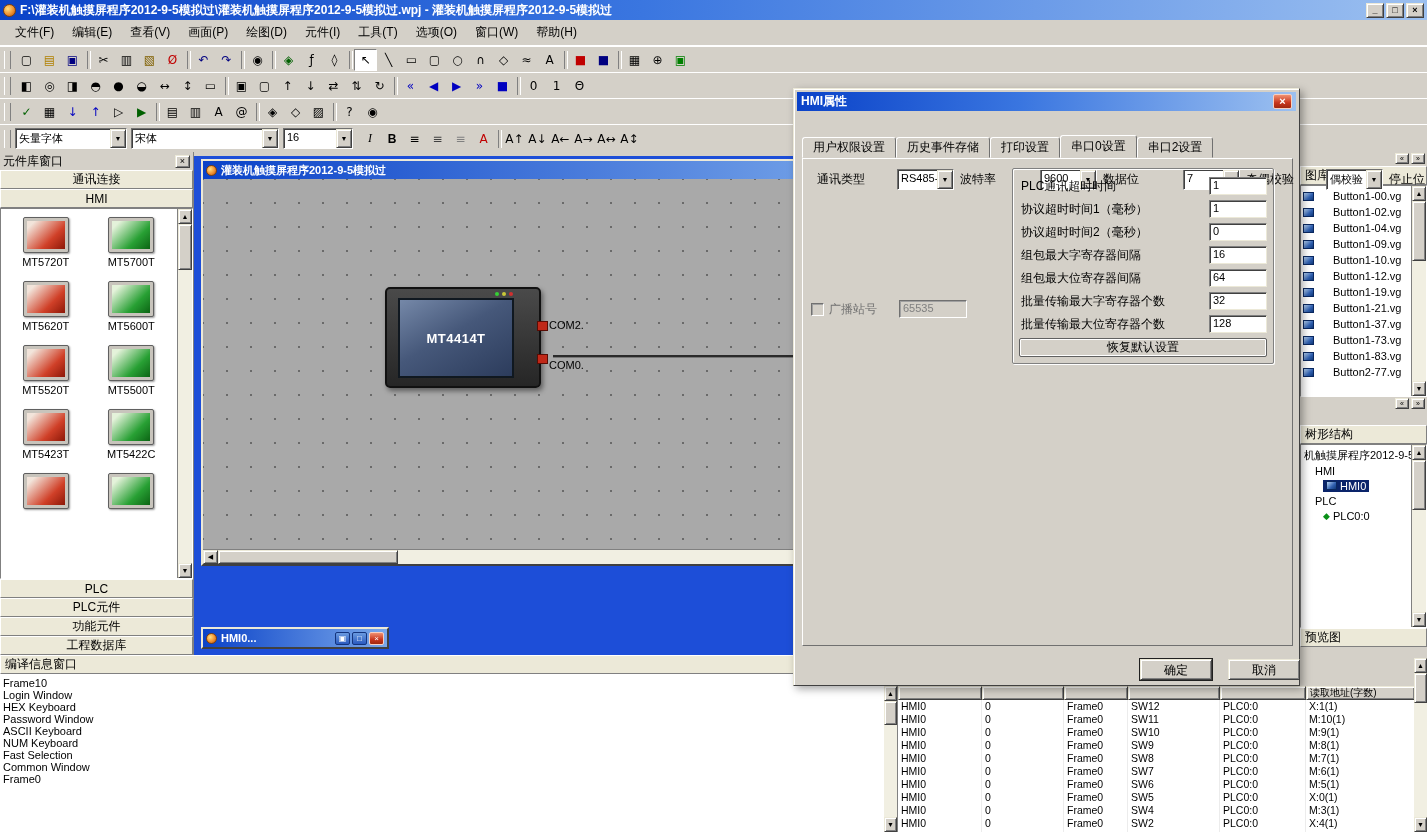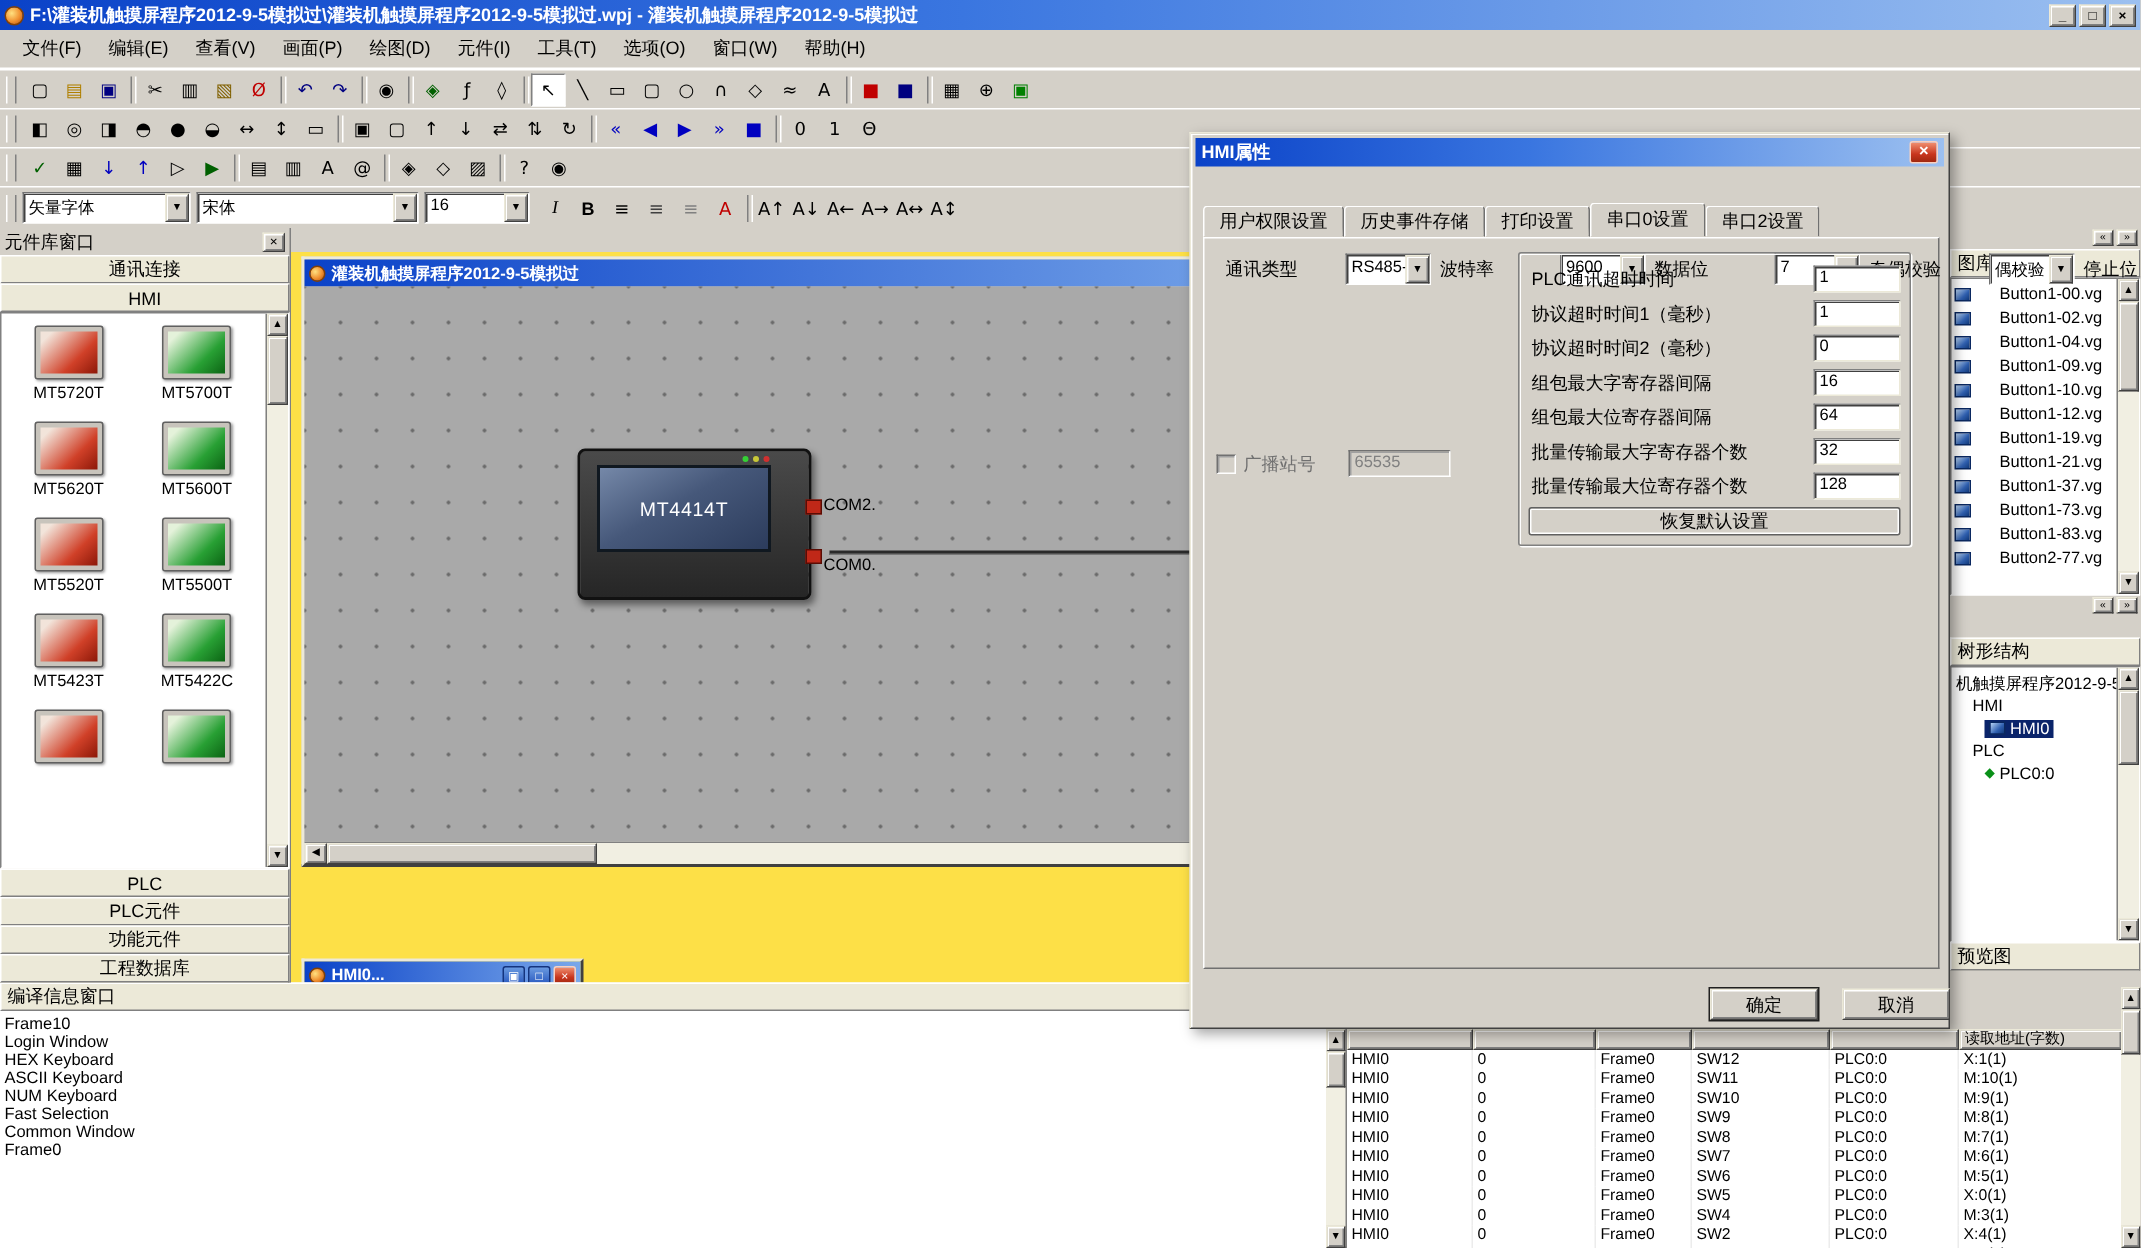--- a/index.html
+++ b/index.html
@@ -46,27 +46,27 @@
   
   .vscroll{position:absolute;top:0;bottom:0;right:0;width:15px;background:#f1efe2;border-left:1px solid #808080;display:flex;flex-direction:column}
   .sbtn{height:15px;flex:none;font-size:7px;line-height:13px;text-align:center;color:#000;padding:0}
   .strack{flex:1;position:relative}
   .sthumb{position:absolute;left:0;right:0;top:0;height:46px}
   .hscroll{height:15px;background:#f1efe2;border-top:1px solid #808080;display:flex;flex:none}
   .hscroll .sbtn{width:15px;height:100%;line-height:12px}
   .hthumb{width:180px;height:100%}
   .htrack{flex:1;position:relative;display:flex}
   
-  .workspace{left:194px;top:168px;width:690px;height:503px;background:#fde047;overflow:hidden}
+  .workspace{left:194px;top:156px;width:690px;height:503px;background:#1d4ed8;overflow:hidden}
   .canvaswin{left:7px;top:3px;width:678px;height:407px;border:2px solid;border-color:#ece9d8 #404040 #404040 #ece9d8;background:#d4d0c8;display:flex;flex-direction:column}
   .win-titlebar{height:18px;background:linear-gradient(to right,#0a42c8,#7aa8ea);display:flex;align-items:center;color:#fff;font-weight:bold;padding:0 3px;gap:4px;font-size:11px;flex:none;white-space:nowrap;overflow:hidden}
   .appicon.small{width:11px;height:11px}
   .canvas{flex:1;position:relative;overflow:hidden;background:#a9a9a9;background-image:radial-gradient(circle,#6a6a6a 1px,rgba(0,0,0,0) 1.4px);background-size:24px 24px;background-position:12px 12px}
   .hmi{position:absolute;left:182px;top:108px;width:156px;height:101px;background:linear-gradient(#4a4a4a,#262626);border:2px solid #111;border-radius:5px;box-shadow:2px 3px 5px rgba(0,0,0,.45)}
-  .screen{position:absolute;left:11px;top:9px;width:116px;height:58px;background:linear-gradient(150deg,#7588a8,#46587a 45%,#2c3c5c);border:2px solid #101820;display:flex;align-items:center;justify-content:center;color:#fff;font-weight:normal;font-size:13px;letter-spacing:.5px}
+  .screen{position:absolute;left:11px;top:9px;width:116px;height:80px;background:linear-gradient(150deg,#7588a8,#46587a 45%,#2c3c5c);border:2px solid #101820;display:flex;align-items:center;justify-content:center;color:#fff;font-weight:bold;font-size:13px;letter-spacing:.5px}
   .leds{position:absolute;right:26px;top:3px;display:flex;gap:3px}
   .led{width:4px;height:4px;border-radius:50%}
   .led.g{background:#35d035}.led.y{background:#c8c838}.led.r{background:#d03030}
   .port{position:absolute;width:11px;height:10px;background:#c02818;border:1px solid #5a0c04;right:-9px}
   .port.p2{top:32px}.port.p0{top:65px}
   .portlabel{position:absolute;font-size:11px;color:#000;white-space:nowrap}
   .wire{position:absolute;left:350px;top:176px;width:324px;height:3px;background:#2a2a2a;border-bottom:1px solid #777}
   .miniwin{left:7px;top:471px;width:188px;height:22px;border:2px solid;border-color:#ece9d8 #404040 #404040 #ece9d8}
   .miniwin .win-titlebar{height:100%}
   .mini-btn{width:15px;height:13px;font-size:8px;line-height:11px;text-align:center;flex:none;color:#fff;background:linear-gradient(#6a9ae0,#2a5ac0);border:1px solid #14347e;border-radius:2px;padding:0}
@@ -694,20 +694,21 @@
   <div class="hdrbar">编译信息窗口</div>
   <div class="cp-list">
 
       <div class="cp-item">Frame10</div>
 
       <div class="cp-item">Login Window</div>
 
       <div class="cp-item">HEX Keyboard</div>
 
 
+      <div class="cp-item">Password Window</div>
 
 
       <div class="cp-item">ASCII Keyboard</div>
 
       <div class="cp-item">NUM Keyboard</div>
 
       <div class="cp-item">Fast Selection</div>
 
       <div class="cp-item">Common Window</div>
 

